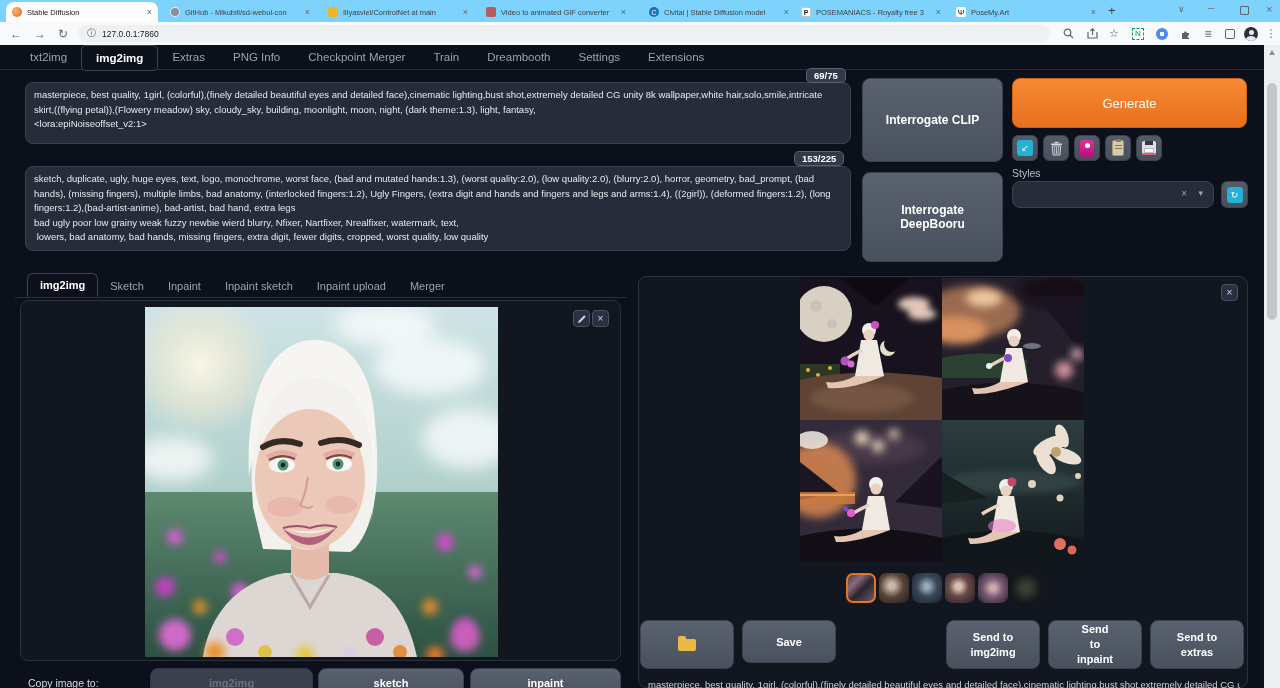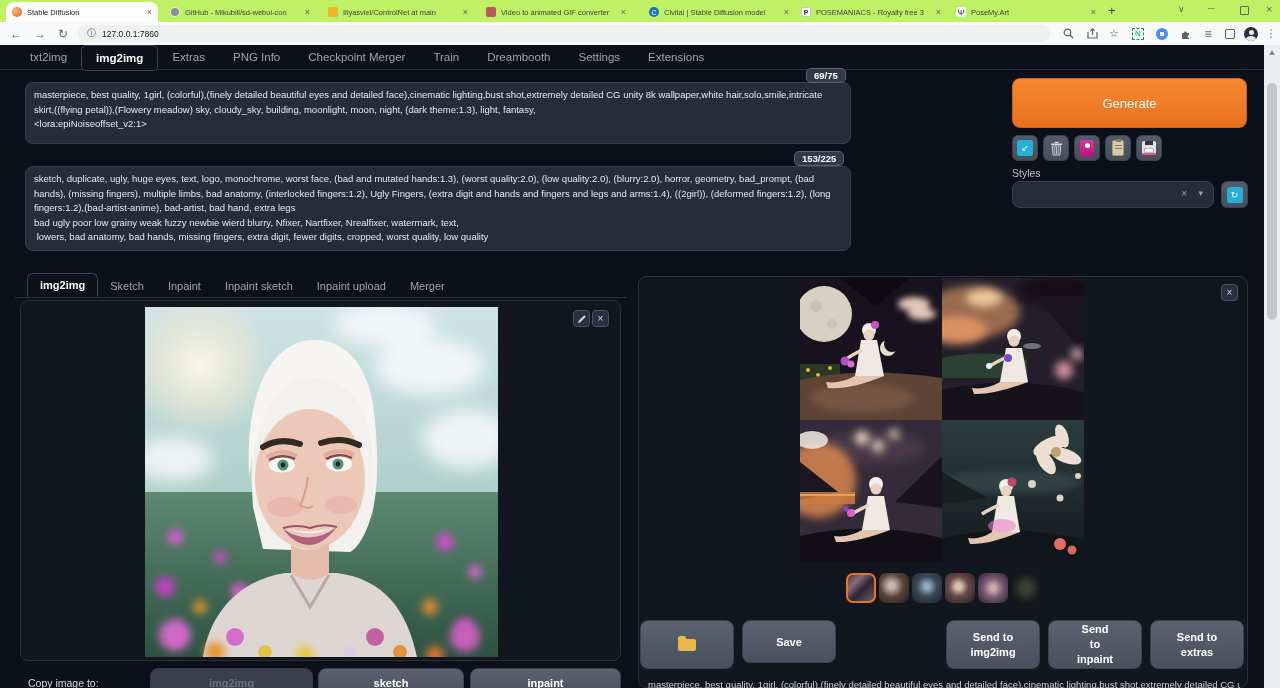--- a/index.html
+++ b/index.html
@@ -2,21 +2,21 @@
 <html><head>
 <meta charset="utf-8">
 <style>
   * { margin:0; padding:0; box-sizing:border-box; }
   html,body { width:1280px; height:688px; overflow:hidden; background:#0c0f17;
     font-family:"Liberation Sans", sans-serif; }
   .screen { position:absolute; top:0; left:0; width:1280px; height:688px; overflow:hidden; }
   .abs { position:absolute; }
 
   
-  .tabstrip { position:absolute; top:0; left:0; width:1280px; height:22px; background:#bef264; }
+  .tabstrip { position:absolute; top:0; left:0; width:1280px; height:22px; background:#7dd3fc; }
   .btab { position:absolute; top:2px; height:20px; width:152px; display:flex; align-items:center;
     gap:5px; padding:0 6px; font-size:7.5px; color:#3f4347; border-radius:8px 8px 0 0; overflow:hidden; }
   .btab.active { background:#fdfdfe; color:#202124; }
   .btab .ttl { flex:1; white-space:nowrap; overflow:hidden; }
   .btab .tclose { font-size:9px; color:#5f6368; flex:0 0 auto; }
   .fav { width:10px; height:10px; flex:0 0 auto; border-radius:50%; }
   .toolbar { position:absolute; top:22px; left:0; width:1280px; height:23px; background:#f8f9fa; }
   .tbico { position:absolute; top:0; height:23px; display:flex; align-items:center; justify-content:center;
     color:#5f6368; font-size:12px; }
   .omni { position:absolute; left:78px; top:3px; width:972px; height:17px; border-radius:9px;
@@ -176,20 +176,22 @@
 
   <textarea class="ta" style="left: 25px; top: 82px; width: 826px; height: 62px;" spellcheck="false">masterpiece, best quality, 1girl, (colorful),(finely detailed beautiful eyes and detailed face),cinematic lighting,bust shot,extremely detailed CG unity 8k wallpaper,white hair,solo,smile,intricate skirt,((flying petal)),(Flowery meadow) sky, cloudy_sky, building, moonlight, moon, night, (dark theme:1.3), light, fantasy,
 &lt;lora:epiNoiseoffset_v2:1&gt;</textarea>
   <div class="chip" style="left:806px;top:68px">69/75</div>
 
   <textarea class="ta" style="left: 25px; top: 166px; width: 826px; height: 85px;" spellcheck="false">sketch, duplicate, ugly, huge eyes, text, logo, monochrome, worst face, (bad and mutated hands:1.3), (worst quality:2.0), (low quality:2.0), (blurry:2.0), horror, geometry, bad_prompt, (bad hands), (missing fingers), multiple limbs, bad anatomy, (interlocked fingers:1.2), Ugly Fingers, (extra digit and hands and fingers and legs and arms:1.4), ((2girl)), (deformed fingers:1.2), (long fingers:1.2),(bad-artist-anime), bad-artist, bad hand, extra legs
 bad ugly poor low grainy weak fuzzy newbie wierd blurry, Nfixer, Nartfixer, Nrealfixer, watermark, text,
  lowers, bad anatomy, bad hands, missing fingers, extra digit, fewer digits, cropped, worst quality, low quality</textarea>
   <div class="chip" style="left:794px;top:151px">153/225</div>
 
+  <div class="abs btn-gray" style="left:862px;top:78px;width:141px;height:84px;font-size:12px">Interrogate CLIP</div>
+  <div class="abs btn-gray" style="left:862px;top:172px;width:141px;height:90px;font-size:12px;padding:0 28px">Interrogate DeepBooru</div>
   <div class="abs gen" style="left:1012px;top:78px;width:235px;height:50px">Generate</div>
 
   <div class="ibtn" style="left:1012px;top:135px">
     <span class="cysq">↙</span>
   </div>
   <div class="ibtn" style="left:1043px;top:135px">
     <svg width="13" height="15" viewBox="0 0 13 15">
       <rect x="1" y="2.5" width="11" height="1.5" fill="#d6dae2"></rect>
         <rect x="4.5" y="0.8" width="4" height="1.4" fill="#d6dae2"></rect>
       <path d="M2.3 5 h8.4 l-.8 9 h-6.8 Z" fill="none" stroke="#d6dae2" stroke-width="1"></path>

